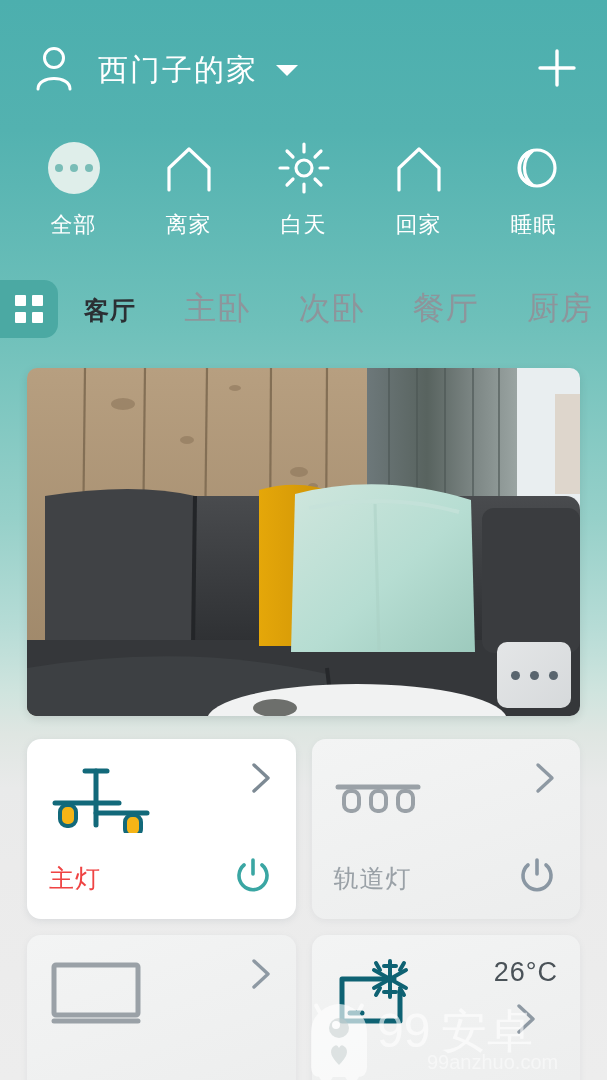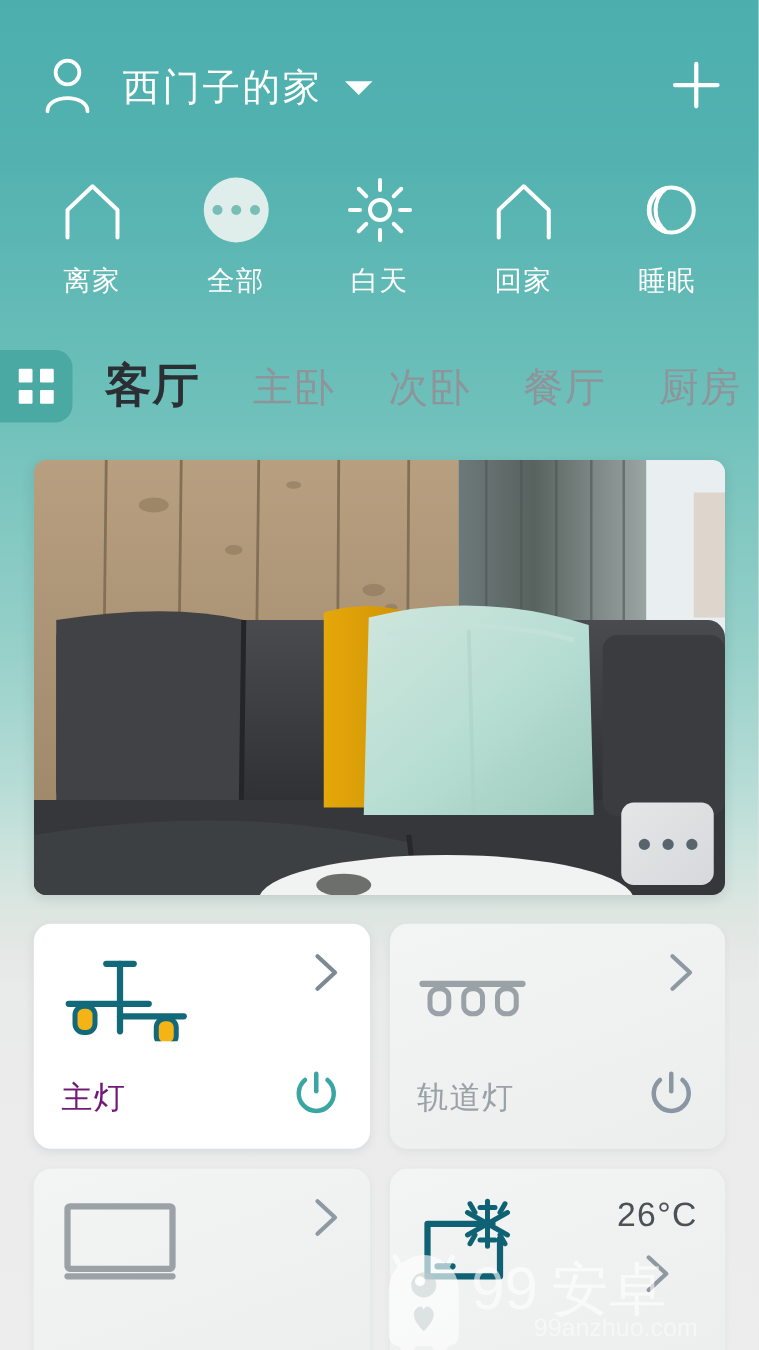--- a/index.html
+++ b/index.html
@@ -127,21 +127,21 @@
   }
   .tab {
     font-size: 32px;
     color: #8d959b;
     letter-spacing: 1px;
     cursor: pointer;
     white-space: nowrap;
   }
   .tab.active {
     color: #2b2f33;
-    font-size: 37px;
+    font-size: 25px;
     font-weight: 700;
   }
 
   
   .hero-wrap {
     margin: 20px 27px 0 27px;
     height: 348px;
     position: relative;
     border-radius: 10px;
     overflow: hidden;
@@ -190,21 +190,21 @@
     align-items: flex-start;
     justify-content: space-between;
     height: 76px;
   }
   .card-bottom {
     display: flex;
     align-items: center;
     justify-content: space-between;
   }
   .card-name { font-size: 25px; letter-spacing: 1px; }
-  .card.on .card-name  { color: #701a75; }
+  .card.on .card-name  { color: #ef4444; }
   .card.off .card-name { color: #9aa1a7; }
   .chev { width: 26px; height: 34px; flex: 0 0 auto; }
   .temp-row { display:flex; align-items:center; gap: 14px; flex-direction: column; }
   .temp-val { font-size: 27px; color: #4a5258; letter-spacing: 1px; }
 
   
   .watermark {
     position: absolute;
     right: 8px;
     top: 995px;
@@ -233,36 +233,36 @@
         <line x1="22" y1="5" x2="22" y2="39" stroke="#ffffff" stroke-width="3.4" stroke-linecap="round"></line>
         <line x1="5" y1="22" x2="39" y2="22" stroke="#ffffff" stroke-width="3.4" stroke-linecap="round"></line>
       </svg>
     </span>
   </div>
 
   <div class="scenes">
 
     <div class="scene">
       <div class="scene-icon">
-        <svg width="56" height="52" viewBox="0 0 56 52">
-          <path d="M8 48 L8 26 L28 7 L48 26 L48 48" fill="none" stroke="#ffffff" stroke-width="3.2" stroke-linejoin="round" stroke-linecap="round"></path>
-        </svg>
-      </div>
-      <div class="scene-label">离家</div>
-    </div>
-
-    <div class="scene">
-      <div class="scene-icon">
         <div class="dots-circle">
             <i></i>
             <i></i>
             <i></i>
           </div>
       </div>
       <div class="scene-label">全部</div>
+    </div>
+
+    <div class="scene">
+      <div class="scene-icon">
+        <svg width="56" height="52" viewBox="0 0 56 52">
+          <path d="M8 48 L8 26 L28 7 L48 26 L48 48" fill="none" stroke="#ffffff" stroke-width="3.2" stroke-linejoin="round" stroke-linecap="round"></path>
+        </svg>
+      </div>
+      <div class="scene-label">离家</div>
     </div>
 
     <div class="scene">
       <div class="scene-icon">
         <svg width="54" height="54" viewBox="0 0 54 54">
           <circle cx="27" cy="27" r="8" fill="none" stroke="#ffffff" stroke-width="3.2"></circle>
           <g stroke="#ffffff" stroke-width="3.2" stroke-linecap="round">
             <line x1="27" y1="3" x2="27" y2="11"></line>
             <line x1="27" y1="43" x2="27" y2="51"></line>
             <line x1="3" y1="27" x2="11" y2="27"></line>

